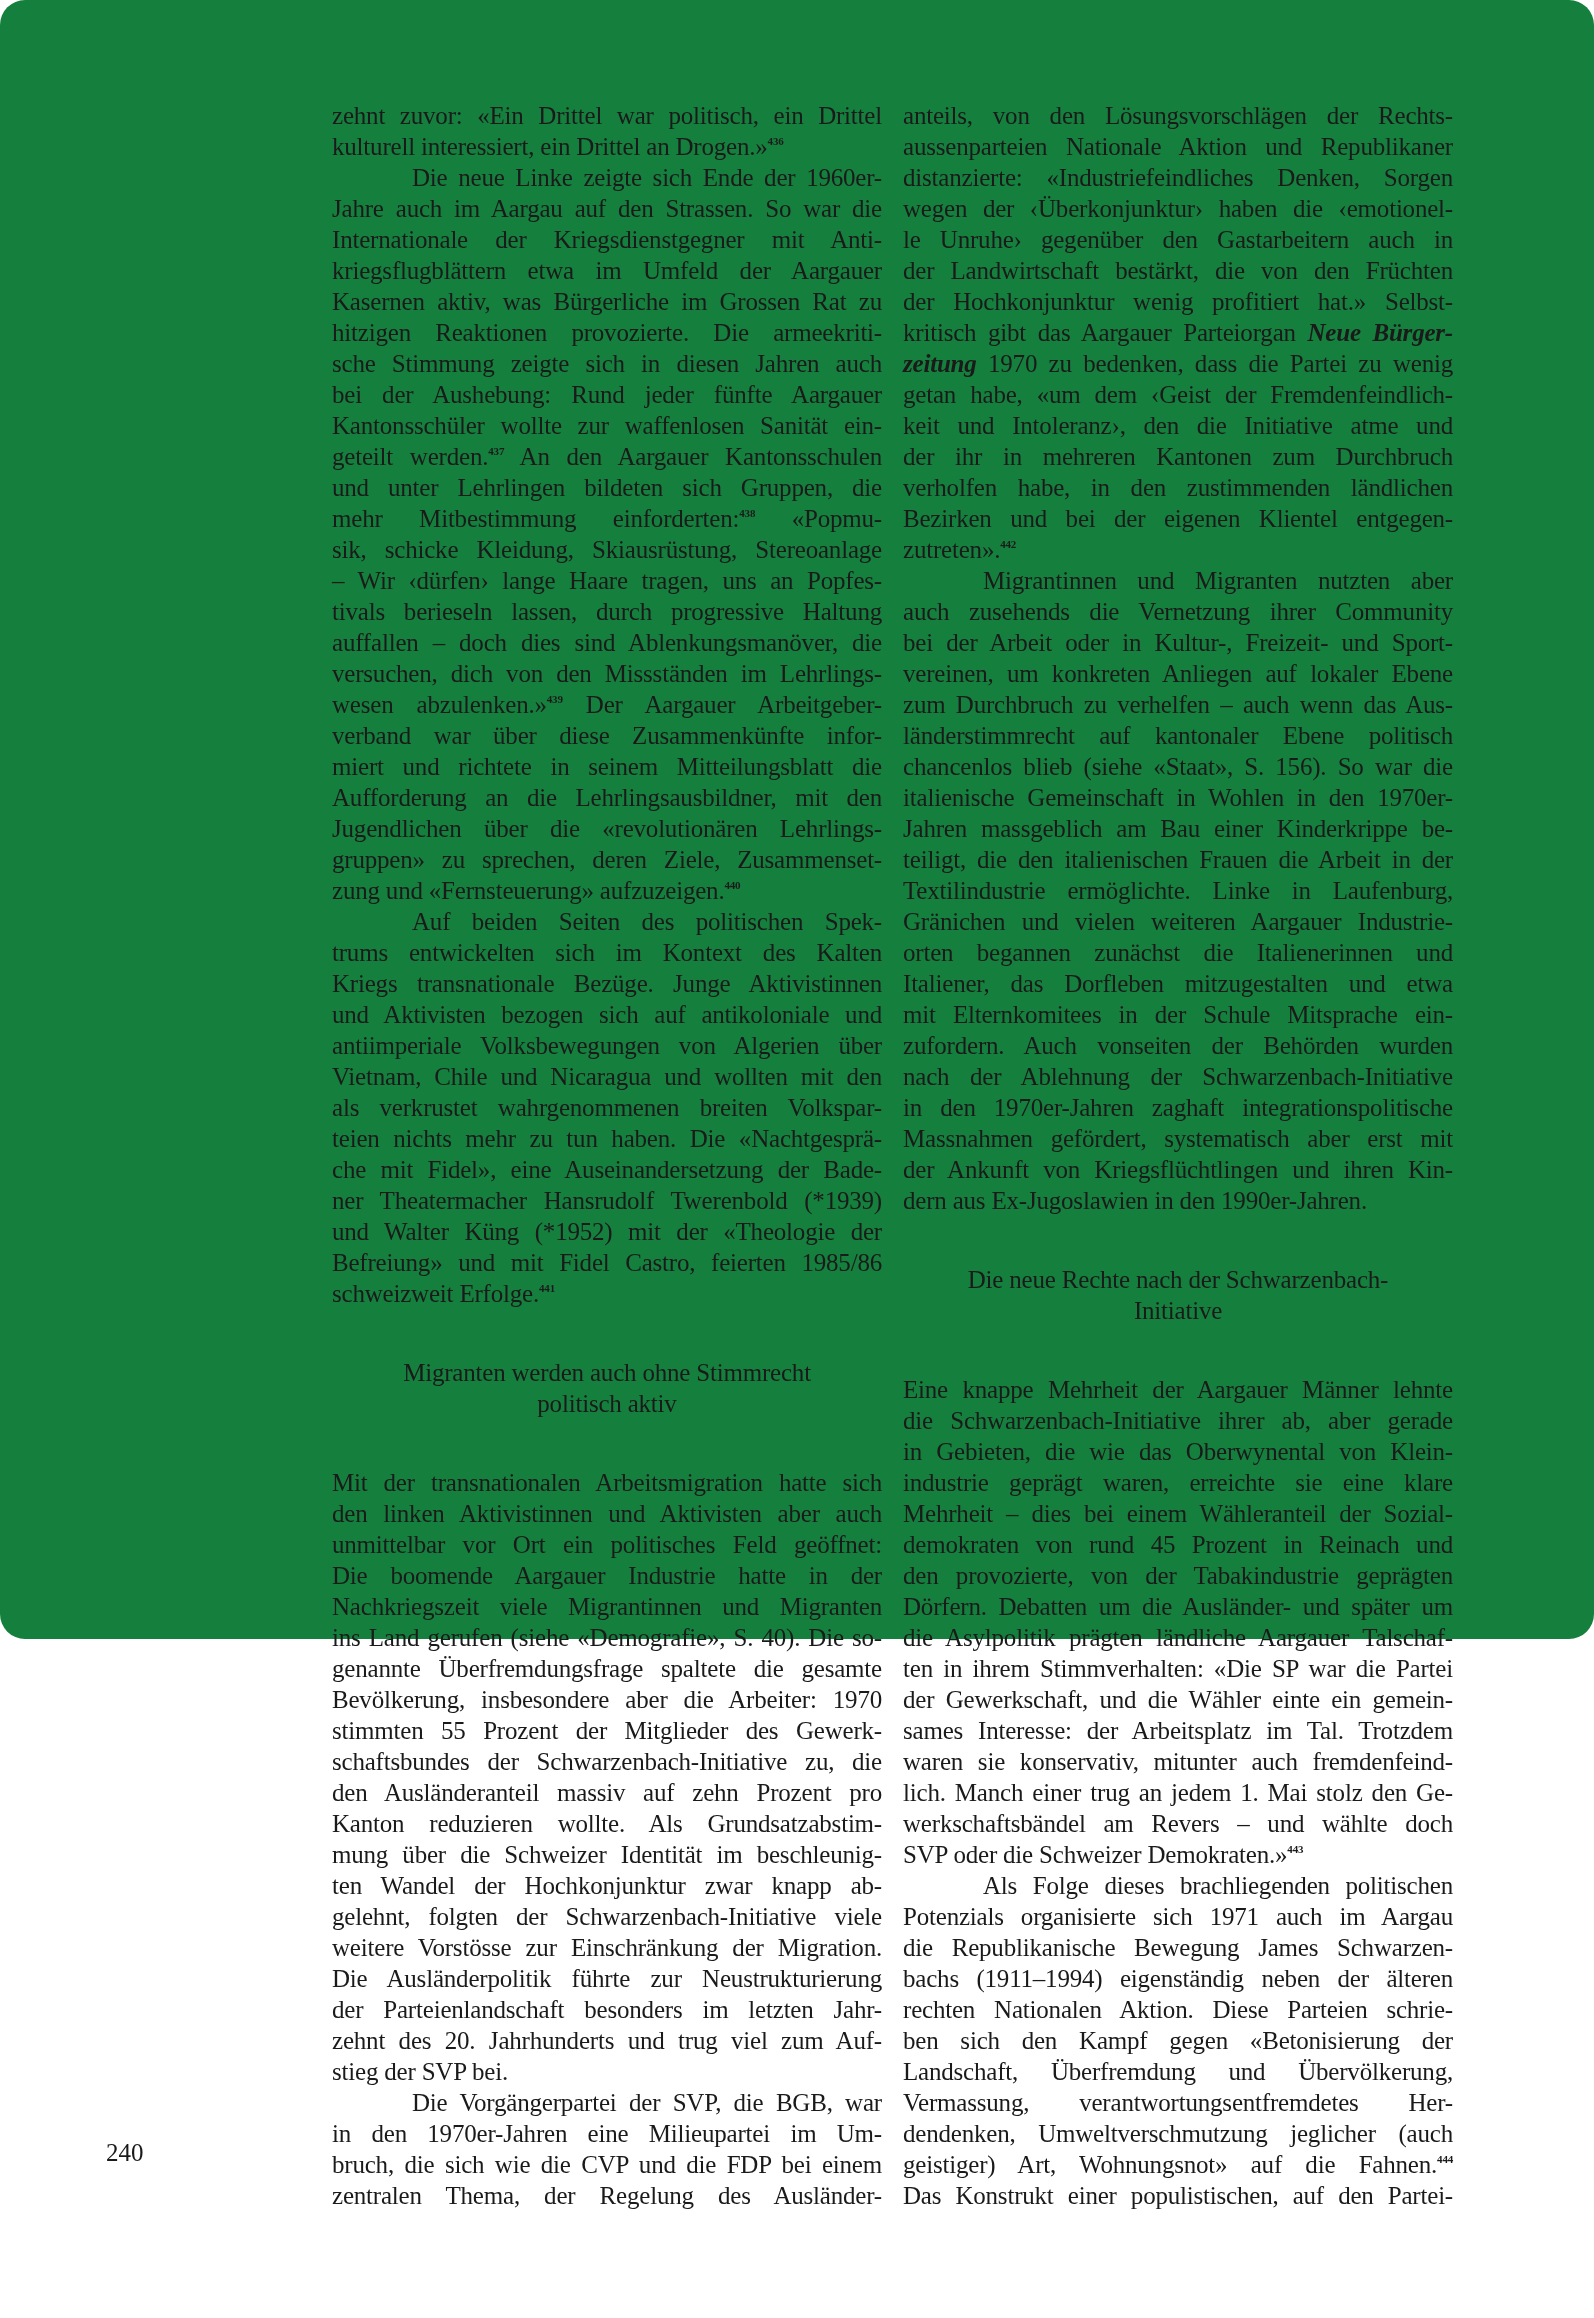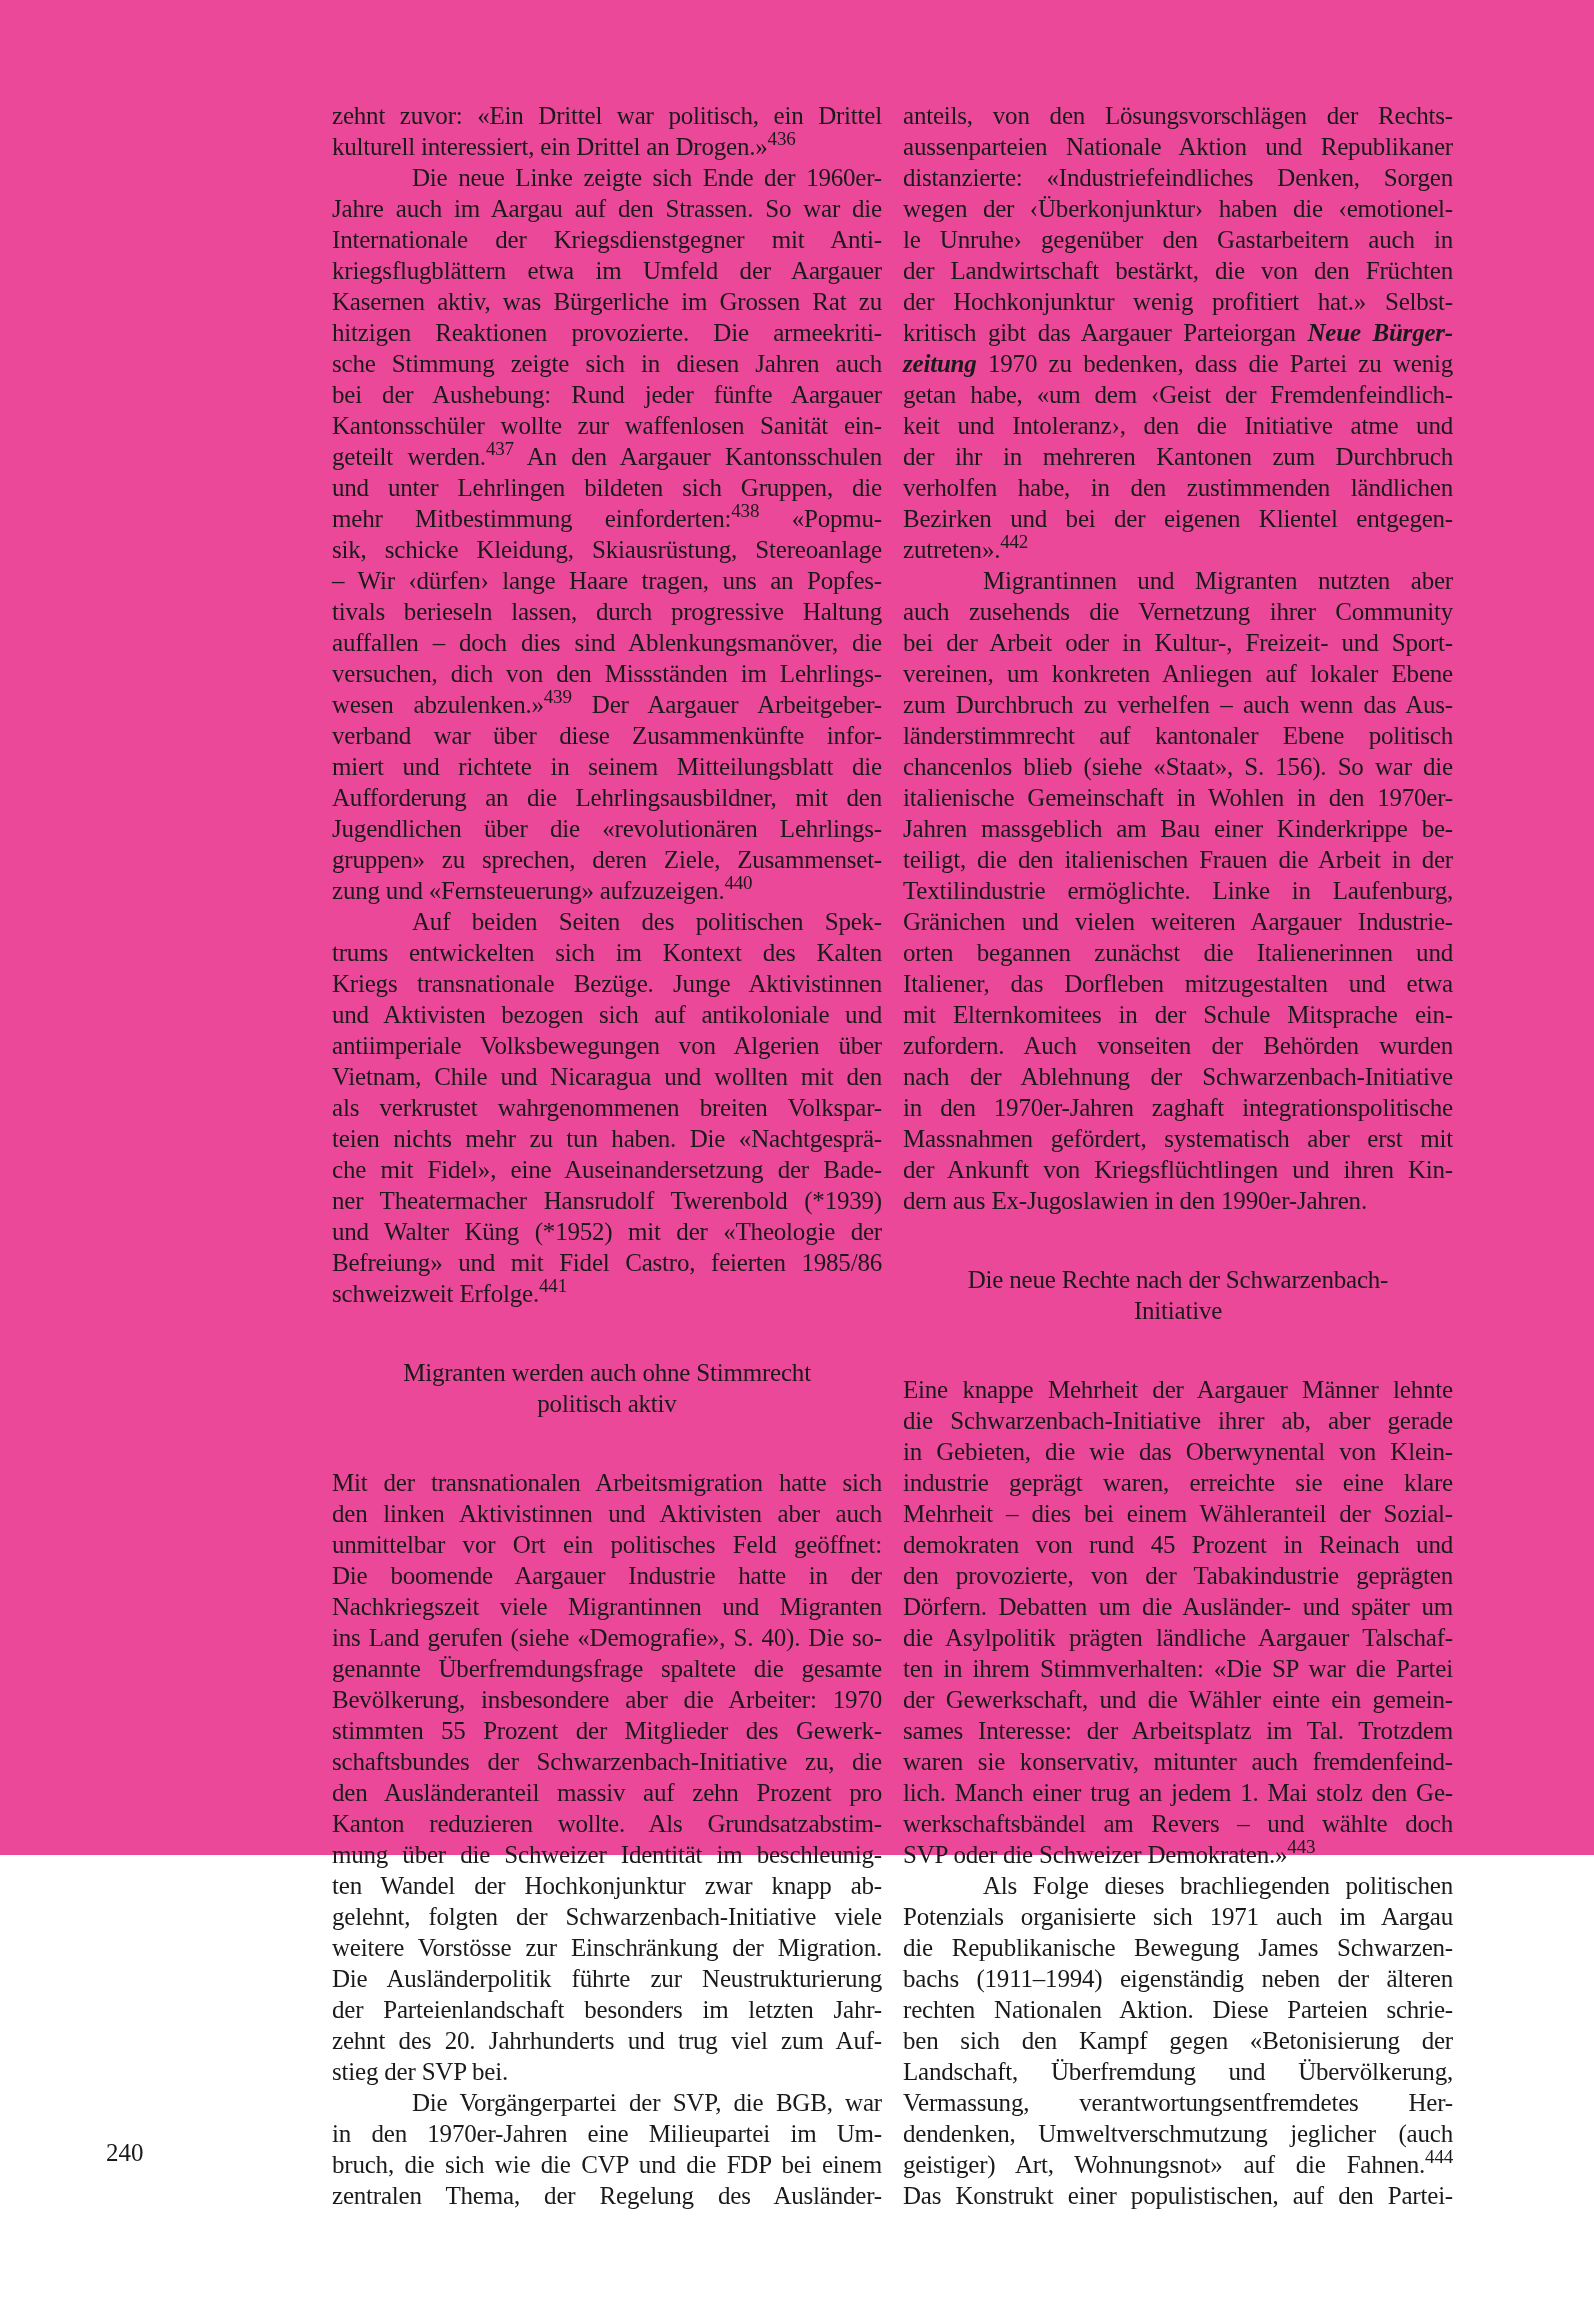--- a/index.html
+++ b/index.html
@@ -1,28 +1,28 @@
 <!DOCTYPE html>
 <html style="font-size:12.8px"><head>
 <meta charset="utf-8">
 <style>
   html, body { margin: 0; padding: 0; background: #ffffff; }
   body { width: 1594px; height: 2319px; position: relative; overflow: hidden;
          font-family: "Liberation Serif", "DejaVu Serif", serif; color: #1a1a1a; }
-  .page { position: absolute; left: 0; top: 0; width: 1594px; height: 1855px; background: #ec4899; }
+  .page { position: absolute; left: 0; top: 0; width: 1594px; height: 1639px; background: #15803d; border-radius: 25px; }
   .col { position: absolute; top: 100px; width: 550px; }
   .col-left { left: 332px; }
   .col-right { left: 903px; }
   .line { display: block; height: 31px; line-height: 31px; font-size: 25px;
           white-space: nowrap; text-align: justify; text-align-last: justify; letter-spacing: -0.2px; }
   .line.last { text-align-last: left; }
   .line.indent { padding-left: 80px; }
   .line.center { text-align: right; text-align-last: center; }
   .gap-lg { display: block; height: 48px; }
-  sup { font-size: 19px; line-height: 0; vertical-align: 9.6px; }
+  sup { font-size: 11px; line-height: 0; vertical-align: 9.6px; font-weight: bold; }
   i { font-style: italic; font-weight: bold; }
   .heading .line { font-size: 25px; }
   .page-number { position: absolute; left: 106px; top: 2138px; font-size: 25px; line-height: 30px; }
 </style>
 </head>
 <body>
 
 <div class="page">
   <div class="col col-left" id="col-left">
       <div>

